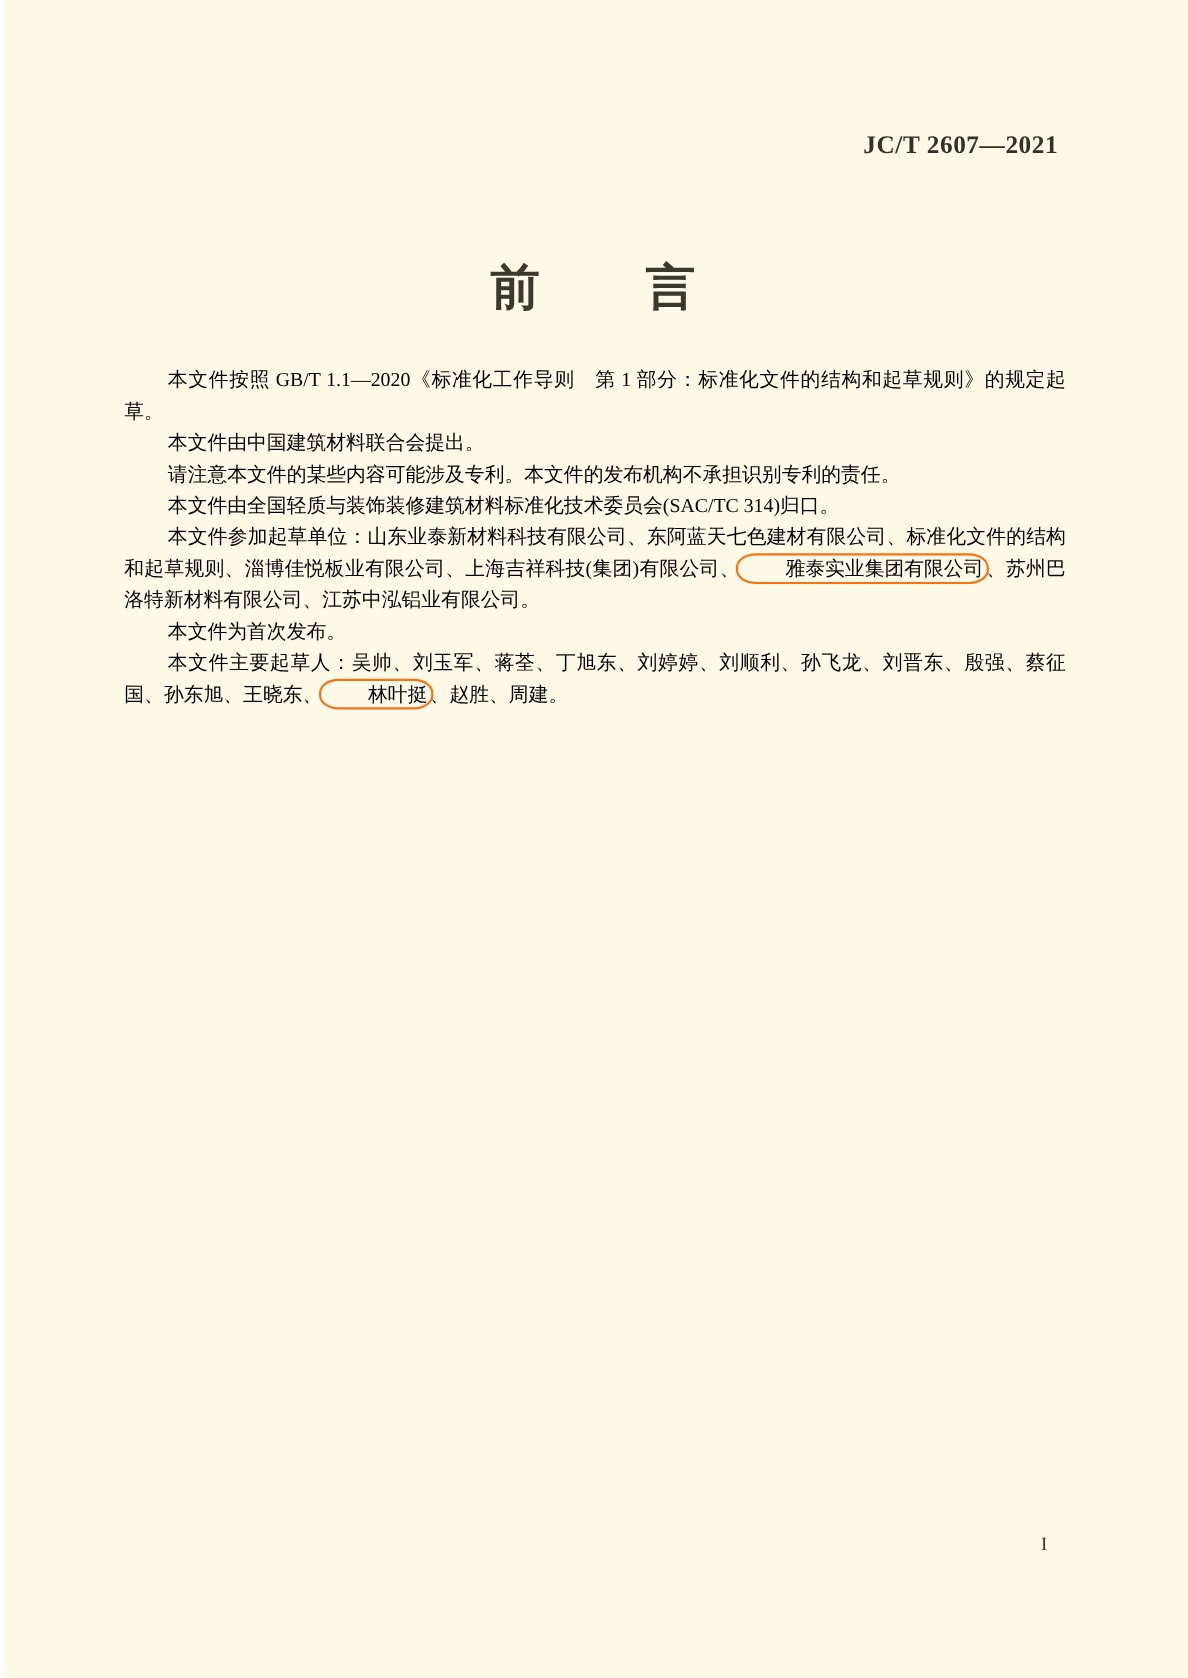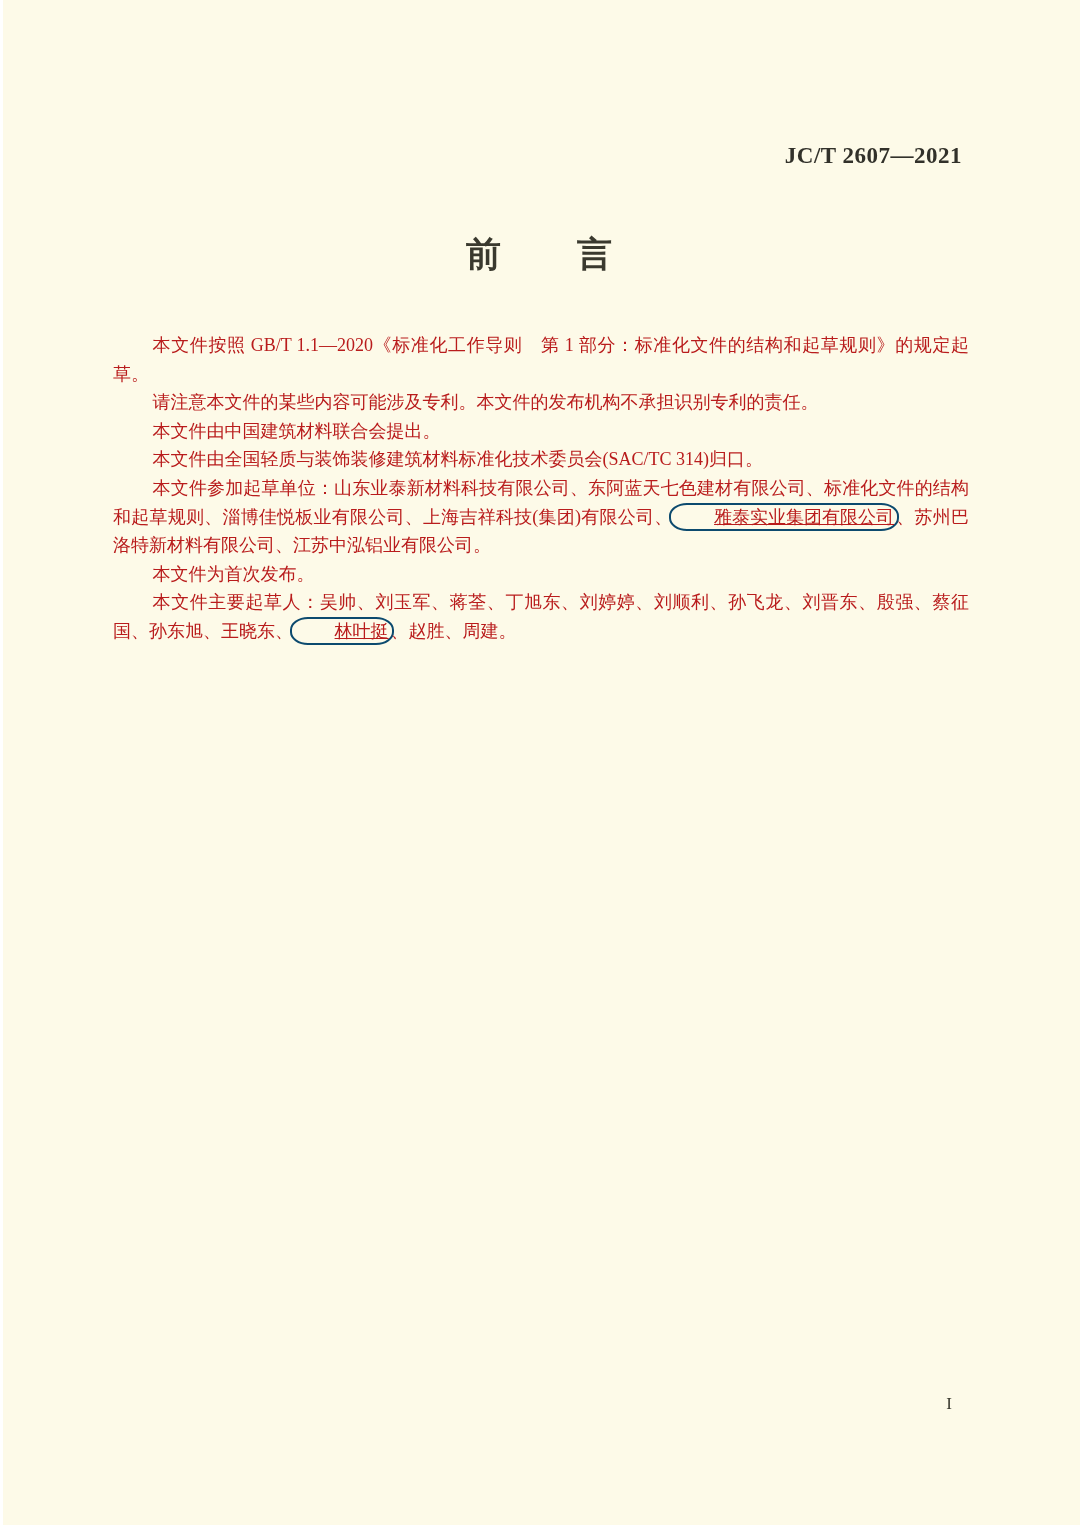--- a/index.html
+++ b/index.html
@@ -16,62 +16,61 @@
     overflow: hidden;
   }
   .page-edge-left {
     position: absolute;
     left: 0; top: 0;
     width: 3px; height: 100%;
     background: #ffffff;
   }
   .doc-code {
     position: absolute;
-    top: 143px;
+    top: 119px;
     right: 118px;
     font-size: 23px;
     font-weight: bold;
     letter-spacing: 0.5px;
     color: #32312a;
   }
   .doc-title {
     position: absolute;
     top: 231px;
     left: 0;
     width: 100%;
     margin: 0;
     text-align: center;
-    font-size: 35px;
+    font-size: 45px;
     font-weight: bold;
     color: #3a392e;
     letter-spacing: 2px;
   }
   .doc-body {
     position: absolute;
     top: 331px;
     left: 113px;
     width: 856px;
     font-size: 18px;
     line-height: 28.6px;
     text-align: justify;
-    color: #b91c1c;
+    color: #000000;
   }
   .doc-body p {
     margin: 0;
     text-indent: 2.2em;
   }
   .circled {
     display: inline-block;
     white-space: nowrap;
-    border: 2px solid #0c4a6e;
+    border: 2px solid #f97316;
     border-radius: 18px / 13px;
     padding: 0 3px;
     margin: -2px -3px;
     line-height: 24px;
-    text-decoration: underline;
   }
   .page-number {
     position: absolute;
     top: 1394px;
     right: 128px;
     font-size: 17px;
     color: #3a392e;
   }
 </style>
 </head>
@@ -80,23 +79,23 @@
 <div class="page-edge-left"></div>
 
 <div class="doc-code">JC/T 2607—2021</div>
 
 <h1 class="doc-title">前　　言</h1>
 
 <div class="doc-body">
 
   <p>本文件按照 GB/T 1.1—2020《标准化工作导则　第 1 部分：标准化文件的结构和起草规则》的规定起草。</p>
 
+  <p>本文件由中国建筑材料联合会提出。</p>
+
   <p>请注意本文件的某些内容可能涉及专利。本文件的发布机构不承担识别专利的责任。</p>
-
-  <p>本文件由中国建筑材料联合会提出。</p>
 
   <p>本文件由全国轻质与装饰装修建筑材料标准化技术委员会(SAC/TC 314)归口。</p>
 
 
   <p><span>本文件参加起草单位：山东业泰新材料科技有限公司、东阿蓝天七色建材有限公司、标准化文件的结构和起草规则、淄博佳悦板业有限公司、上海吉祥科技(集团)有限公司、</span><span class="circled">雅泰实业集团有限公司</span><span>、苏州巴洛特新材料有限公司、江苏中泓铝业有限公司。</span></p>
 
   <p>本文件为首次发布。</p>
 
   <p><span>本文件主要起草人：吴帅、刘玉军、蒋荃、丁旭东、刘婷婷、刘顺利、孙飞龙、刘晋东、殷强、蔡征国、孙东旭、王晓东、</span><span class="circled">林叶挺</span><span>、赵胜、周建。</span></p>
 

